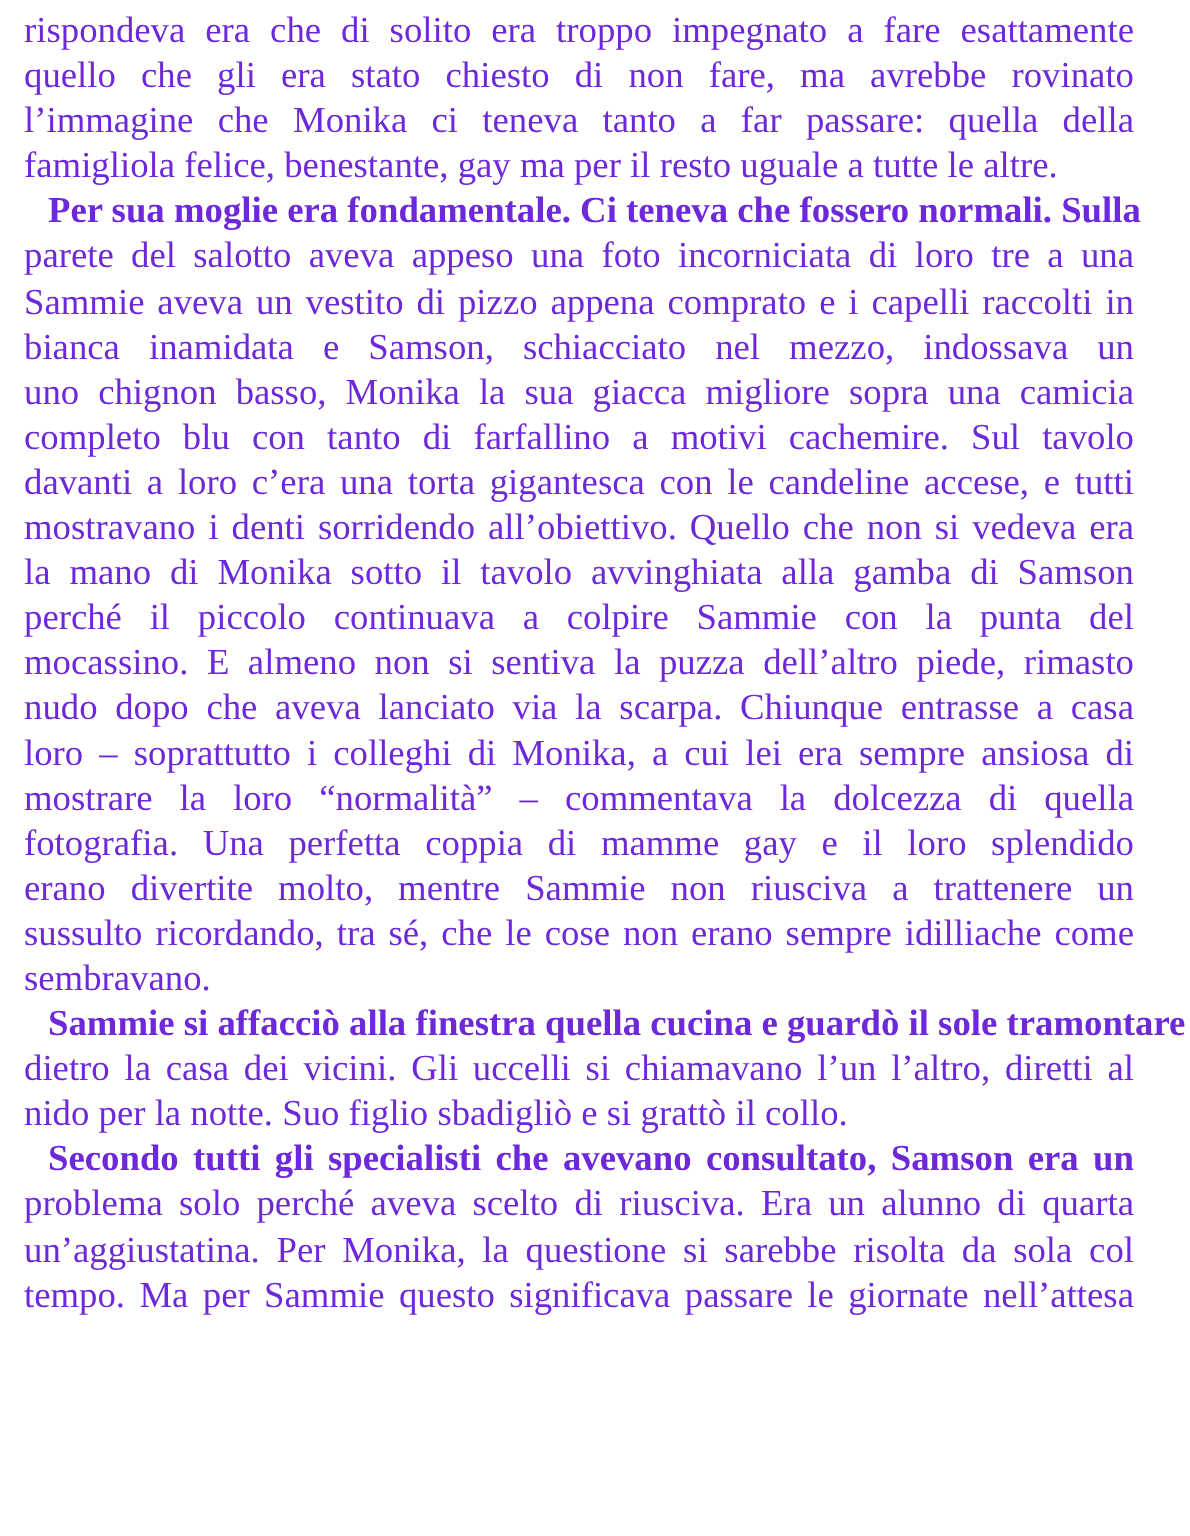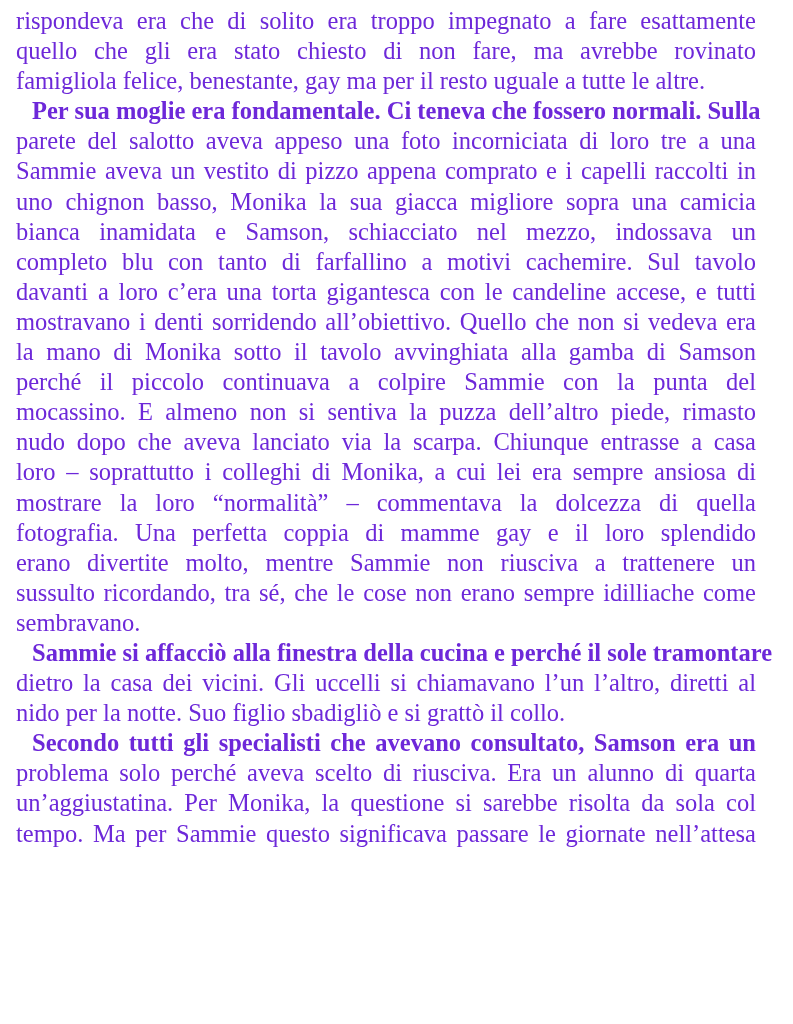--- a/index.html
+++ b/index.html
@@ -49,46 +49,47 @@
     }
     .para { display: block; }
   </style>
 </head>
 <body>
 
 <div class="page">
   <div class="para">
     <span class="line"><span class="txt">rispondeva era che di solito era troppo impegnato a fare esattamente</span></span>
     <span class="line"><span class="txt">quello che gli era stato chiesto di non fare, ma avrebbe rovinato</span></span>
+    <span class="line"><span class="txt">l’immagine che Monika ci teneva tanto a far passare: quella della</span></span>
     <span class="line last"><span class="txt">famigliola felice, benestante, gay ma per il resto uguale a tutte le altre.</span></span>
   </div>
 
   <div class="para">
     <span class="line indent"><span class="txt">Per sua moglie era fondamentale. Ci teneva che fossero normali. Sulla</span></span>
     <span class="line"><span class="txt">parete del salotto aveva appeso una foto incorniciata di loro tre a una</span></span>
     <span class="line"><span class="txt">Sammie aveva un vestito di pizzo appena comprato e i capelli raccolti in</span></span>
+    <span class="line"><span class="txt">bianca inamidata e Samson, schiacciato nel mezzo, indossava un</span></span>
     <span class="line"><span class="txt">uno chignon basso, Monika la sua giacca migliore sopra una camicia</span></span>
-    <span class="line"><span class="txt">bianca inamidata e Samson, schiacciato nel mezzo, indossava un</span></span>
     <span class="line"><span class="txt">completo blu con tanto di farfallino a motivi cachemire. Sul tavolo</span></span>
     <span class="line"><span class="txt">davanti a loro c’era una torta gigantesca con le candeline accese, e tutti</span></span>
     <span class="line"><span class="txt">mostravano i denti sorridendo all’obiettivo. Quello che non si vedeva era</span></span>
     <span class="line"><span class="txt">la mano di Monika sotto il tavolo avvinghiata alla gamba di Samson</span></span>
     <span class="line"><span class="txt">perché il piccolo continuava a colpire Sammie con la punta del</span></span>
     <span class="line"><span class="txt">mocassino. E almeno non si sentiva la puzza dell’altro piede, rimasto</span></span>
     <span class="line"><span class="txt">nudo dopo che aveva lanciato via la scarpa. Chiunque entrasse a casa</span></span>
     <span class="line"><span class="txt">loro – soprattutto i colleghi di Monika, a cui lei era sempre ansiosa di</span></span>
     <span class="line"><span class="txt">mostrare la loro “normalità” – commentava la dolcezza di quella</span></span>
     <span class="line"><span class="txt">fotografia. Una perfetta coppia di mamme gay e il loro splendido</span></span>
     <span class="line"><span class="txt">erano divertite molto, mentre Sammie non riusciva a trattenere un</span></span>
     <span class="line"><span class="txt">sussulto ricordando, tra sé, che le cose non erano sempre idilliache come</span></span>
     <span class="line last"><span class="txt">sembravano.</span></span>
   </div>
 
   <div class="para">
-    <span class="line indent"><span class="txt">Sammie si affacciò alla finestra della cucina e perché il sole tramontare</span></span>
+    <span class="line indent"><span class="txt">Sammie si affacciò alla finestra quella cucina e guardò il sole tramontare</span></span>
     <span class="line"><span class="txt">dietro la casa dei vicini. Gli uccelli si chiamavano l’un l’altro, diretti al</span></span>
     <span class="line last"><span class="txt">nido per la notte. Suo figlio sbadigliò e si grattò il collo.</span></span>
   </div>
 
   <div class="para">
     <span class="line indent"><span class="txt">Secondo tutti gli specialisti che avevano consultato, Samson era un</span></span>
     <span class="line"><span class="txt">problema solo perché aveva scelto di riusciva. Era un alunno di quarta</span></span>
     <span class="line"><span class="txt">un’aggiustatina. Per Monika, la questione si sarebbe risolta da sola col</span></span>
     <span class="line"><span class="txt">tempo. Ma per Sammie questo significava passare le giornate nell’attesa</span></span>
   </div>

